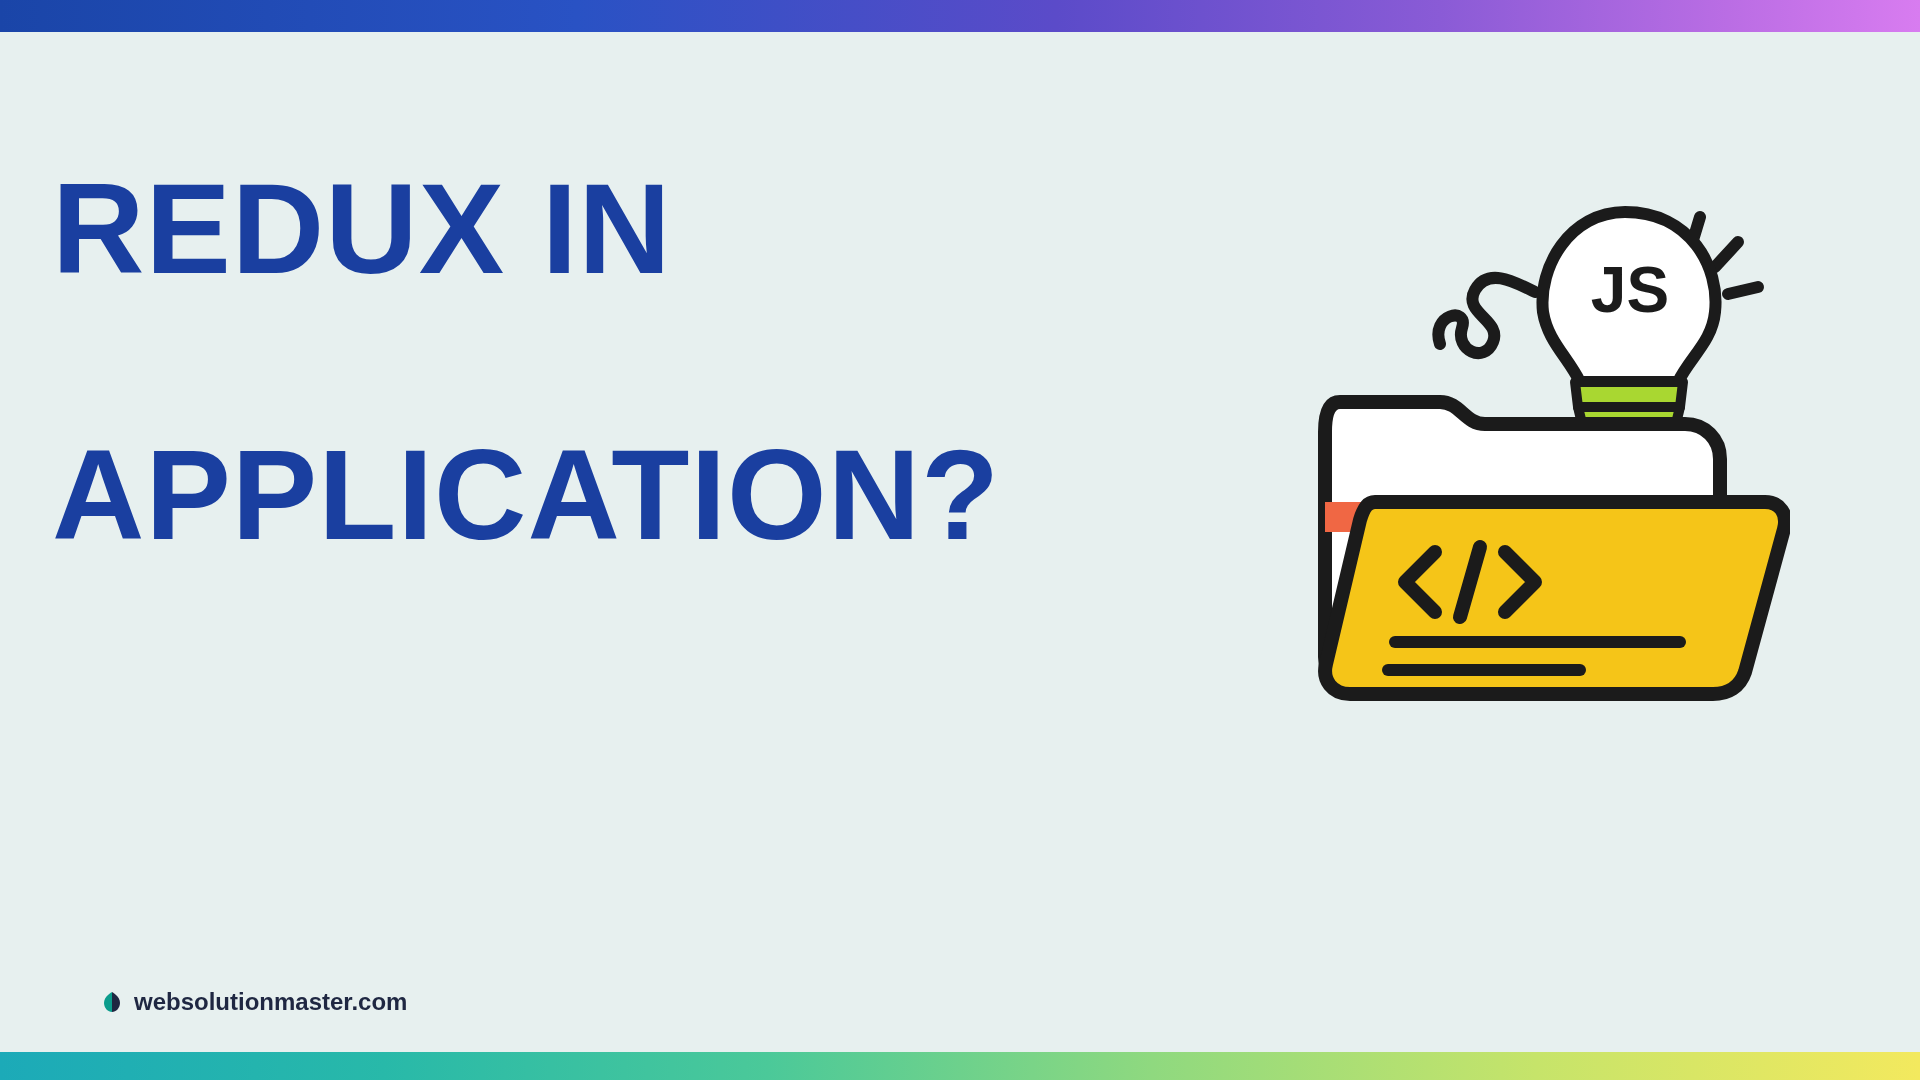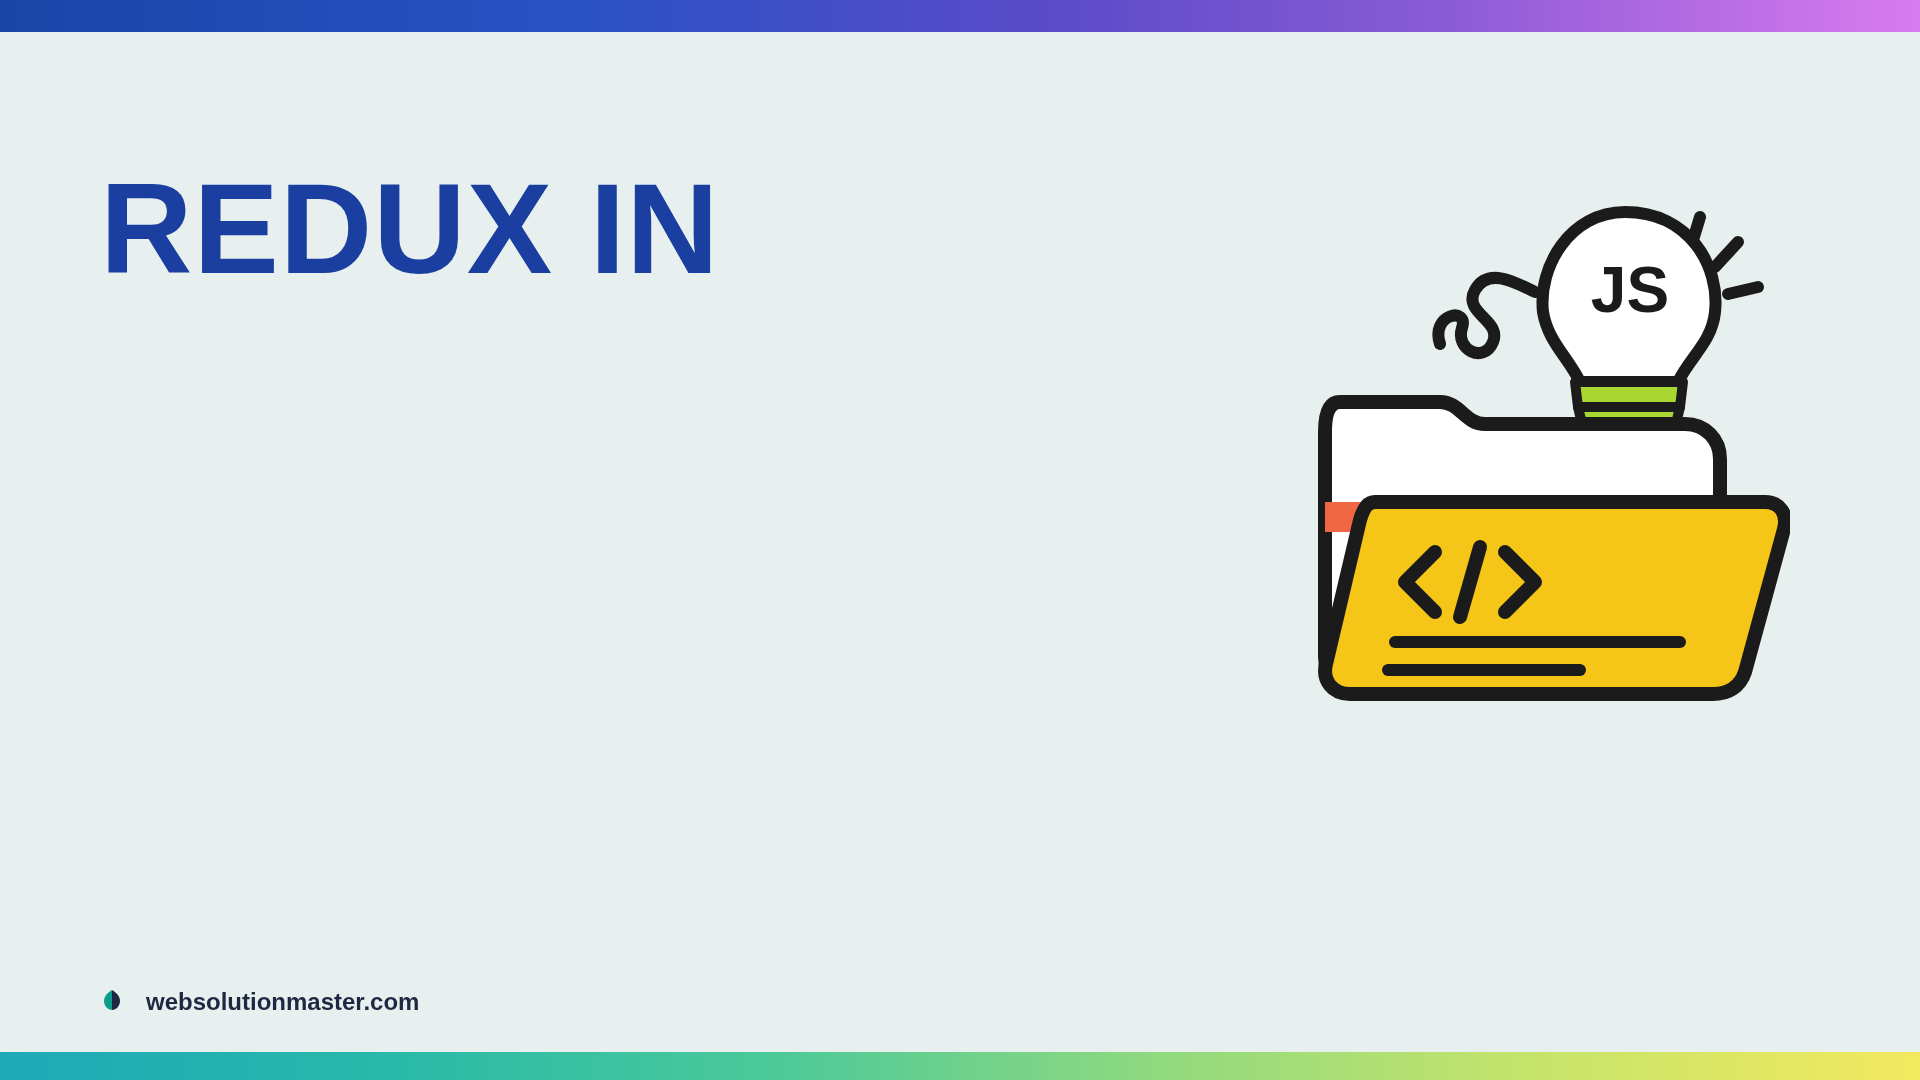--- a/index.html
+++ b/index.html
@@ -28,21 +28,21 @@
       height: 28px;
       background: linear-gradient(90deg, #1caab8 0%, #28b9a9 20%, #4bc999 40%, #8fd97f 60%, #c6e46a 80%, #f3e95e 100%);
       flex-shrink: 0;
       position: absolute;
       bottom: 0;
       left: 0;
     }
     .content {
       flex: 1;
       position: relative;
-      padding: 130px 100px 0 100px;
+      padding: 130px 100px 0 52px;
       display: flex;
       flex-direction: row;
       align-items: flex-start;
       justify-content: space-between;
     }
     .title-block {
       max-width: 1040px;
     }
     .title {
       font-weight: 900;
@@ -59,21 +59,22 @@
       height: 540px;
       position: relative;
       margin-right: 30px;
       margin-top: 10px;
     }
     .footer-brand {
       position: absolute;
       bottom: 64px;
       left: 100px;
       display: flex;
-      gap: 22px;
+      align-items: center;
+      gap: 10px;
     }
     .brand-icon {
       width: 24px;
       height: 24px;
     }
     .brand-text {
       font-size: 24px;
       font-weight: 600;
       color: #1f2742;
     }
@@ -82,20 +83,21 @@
 <body>
 
 <div class="page">
   <div class="top-bar"></div>
 
   <div class="content">
     <div class="title-block">
       <div class="title">
         <span>Redux in</span><br>
         <br>
+        <span>Application?</span>
       </div>
     </div>
 
     <div class="illustration">
       <svg viewBox="0 0 520 540" width="520" height="540">
 
         <path d="M265 120 C 245 110, 218 95, 205 118 C 192 141, 232 148, 223 170 C 214 192, 185 178, 192 156 C 199 134, 160 142, 170 172" fill="none" stroke="#1b1b1b" stroke-width="12" stroke-linecap="round"></path>
 
         <g stroke="#1b1b1b" stroke-width="12" stroke-linecap="round">
           <line x1="430" y1="45" x2="420" y2="78"></line>

